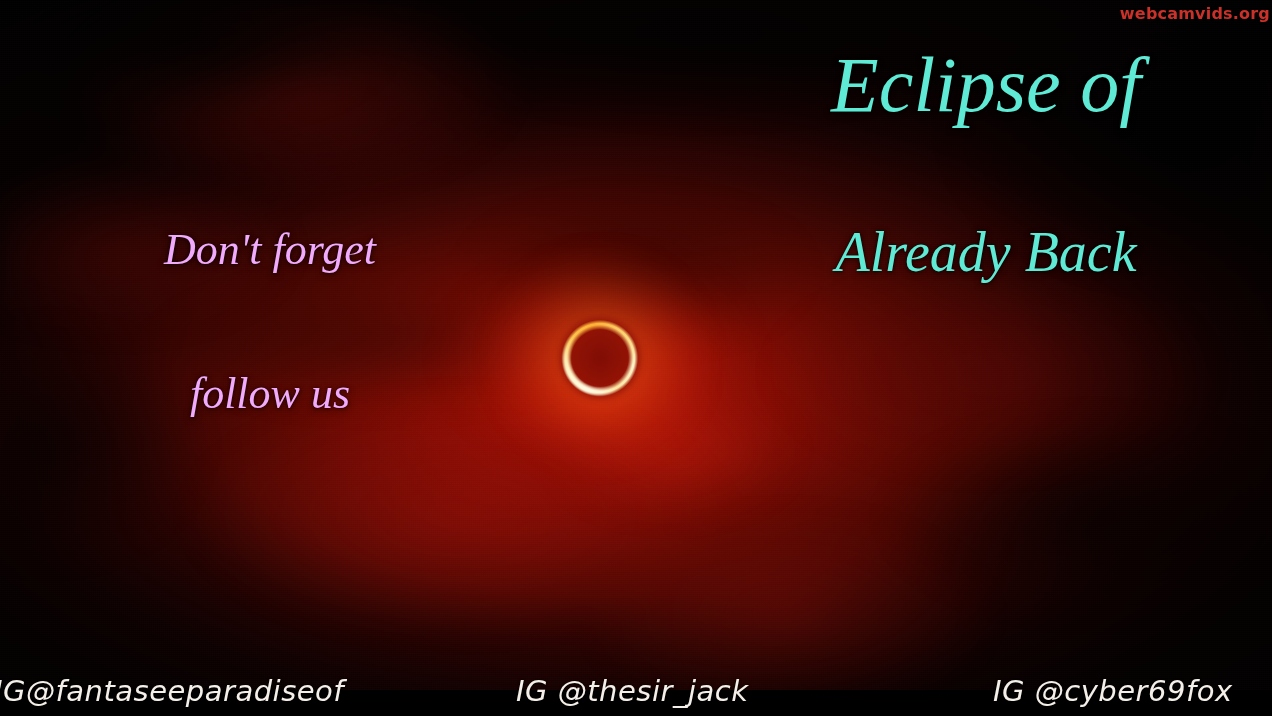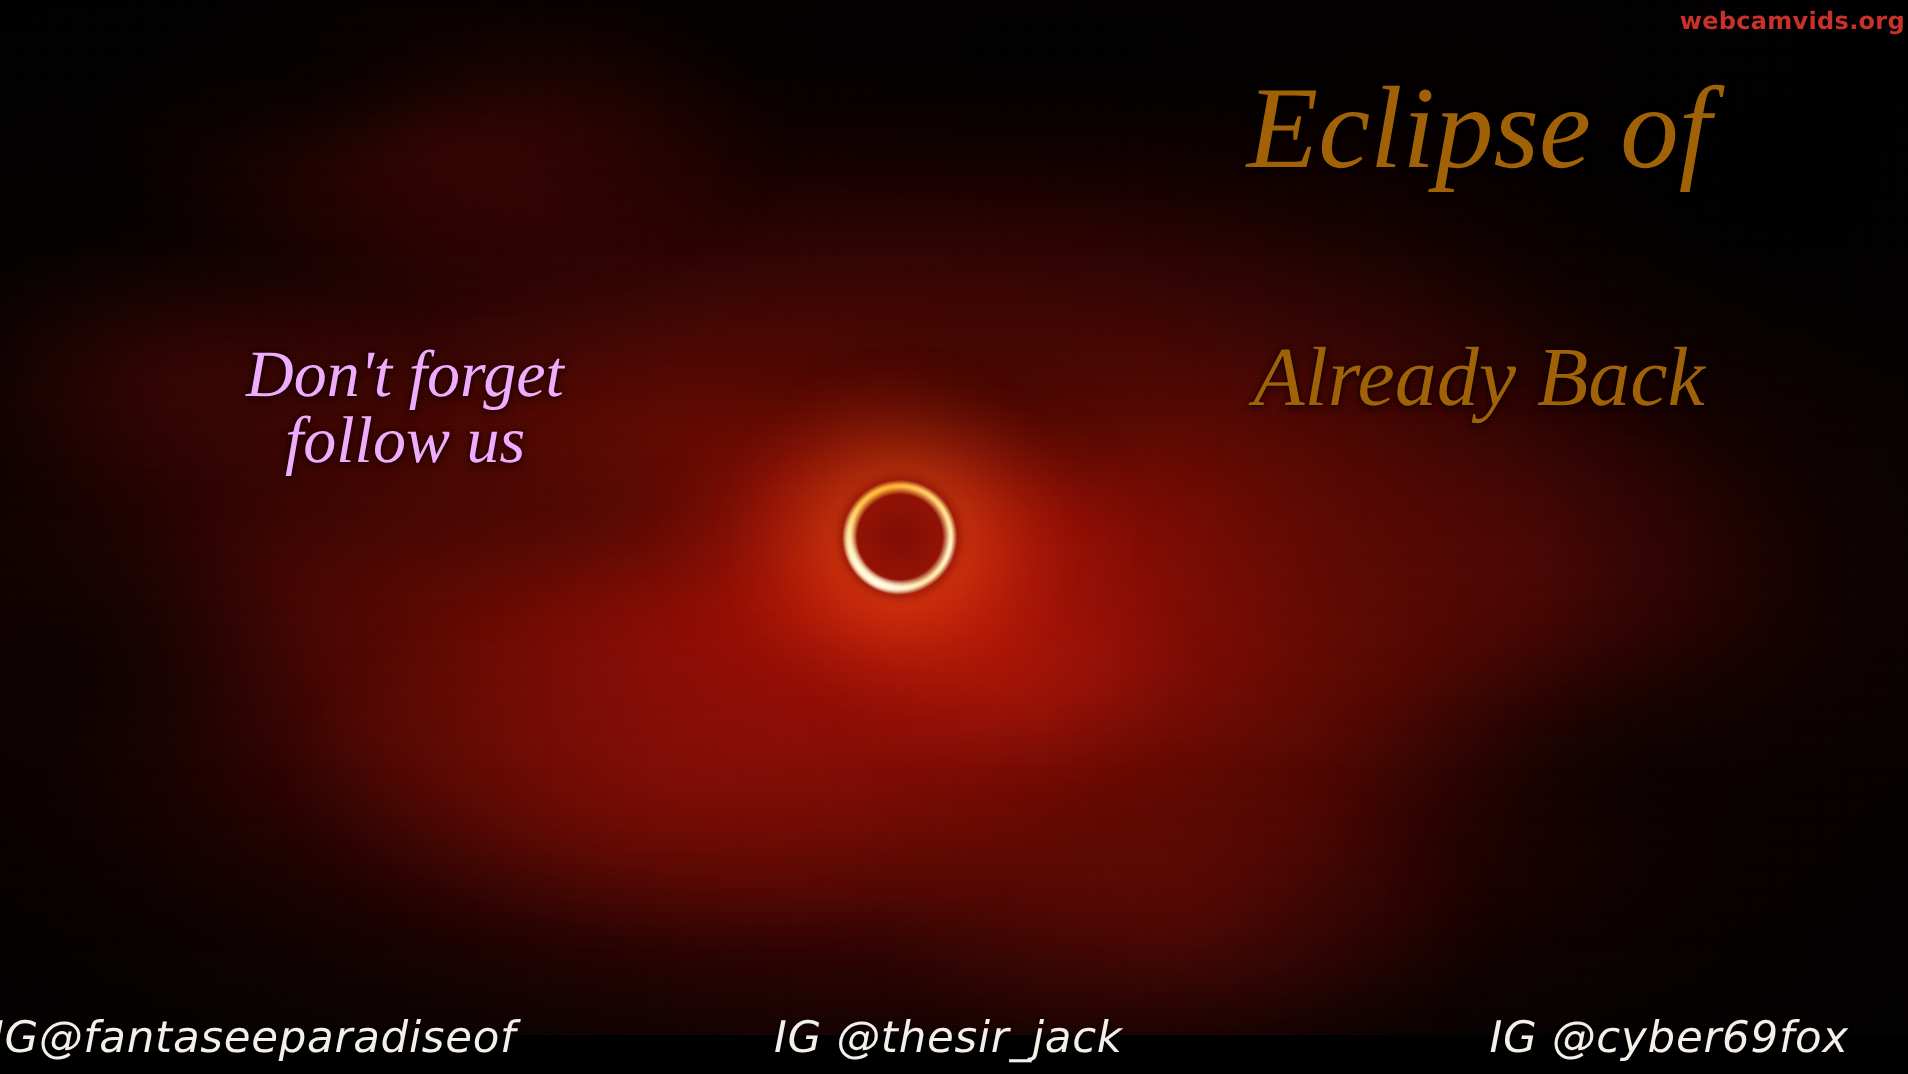--- a/index.html
+++ b/index.html
@@ -165,21 +165,21 @@
 
   
   #headline-block {
     position: absolute;
     left: 700px;
     top: 40px;
     width: 572px;
     text-align: center;
   }
   .headline-line {
-    color: #a16207;
+    color: #5eead4;
     font-family: "Liberation Serif", serif;
     font-style: italic;
     font-size: 78px;
     line-height: 1;
     white-space: nowrap;
     text-shadow: 0 0 3px rgba(0,0,0,0.6), 0 2px 6px rgba(0,0,0,0.55);
   }
   #headline-line-1 { margin-top: 6px; }
   #headline-line-2 { margin-top: 100px; }
   #headline-line-3 { margin-top: 100px; font-size: 56px; }
@@ -194,21 +194,21 @@
   }
   .cta-line {
     color: #f0abfc;
     font-family: "Liberation Serif", serif;
     font-style: italic;
     font-size: 44px;
     line-height: 1;
     white-space: nowrap;
     text-shadow: 0 0 3px rgba(0,0,0,0.6), 0 2px 6px rgba(0,0,0,0.55);
   }
-  #cta-line-2 { }
+  #cta-line-2 { margin-top: 100px; }
 
   
   #bottom-bar {
     position: absolute;
     left: 0;
     right: 0;
     bottom: 0;
     height: 26px;
     background: #000;
   }

